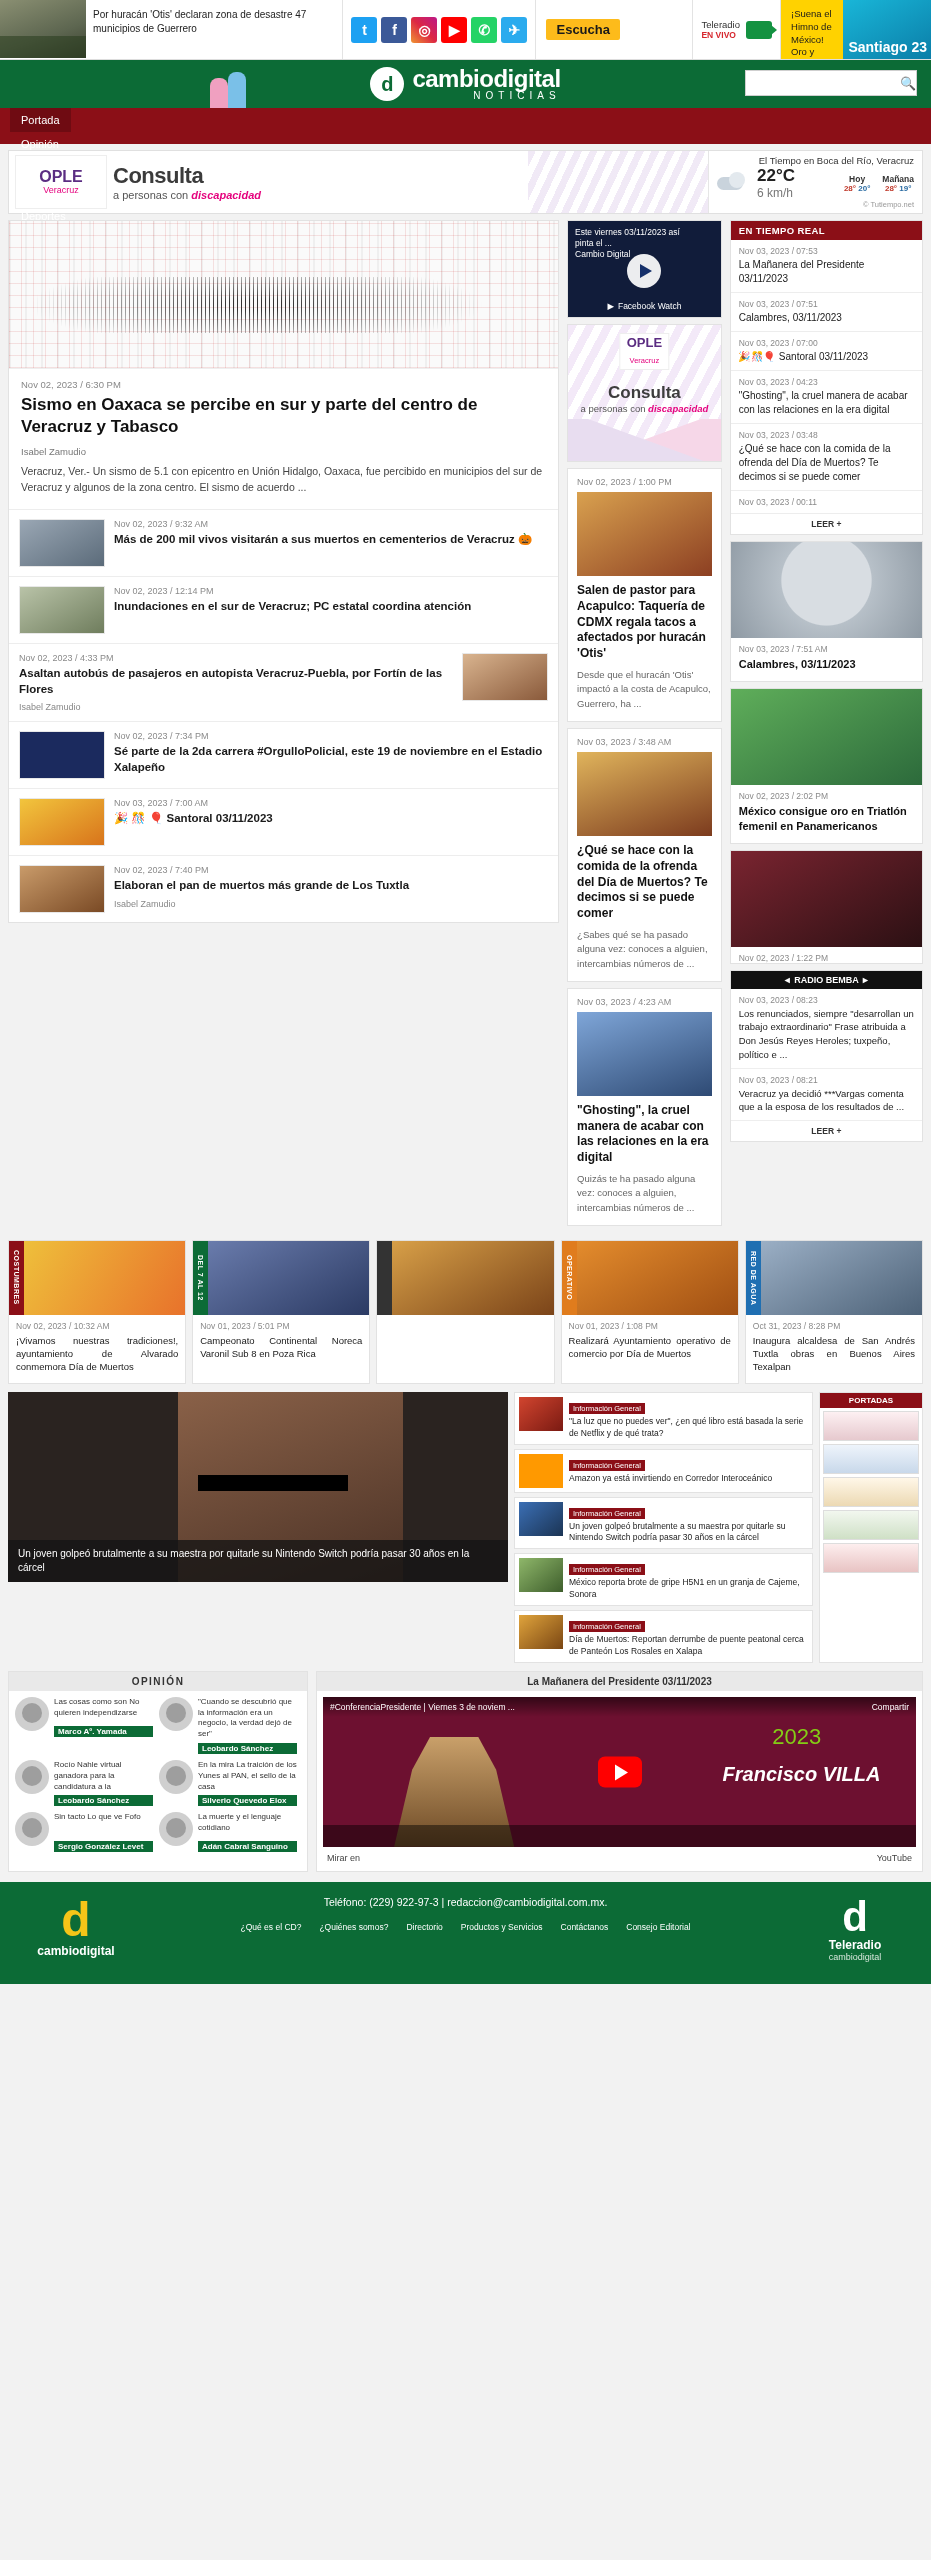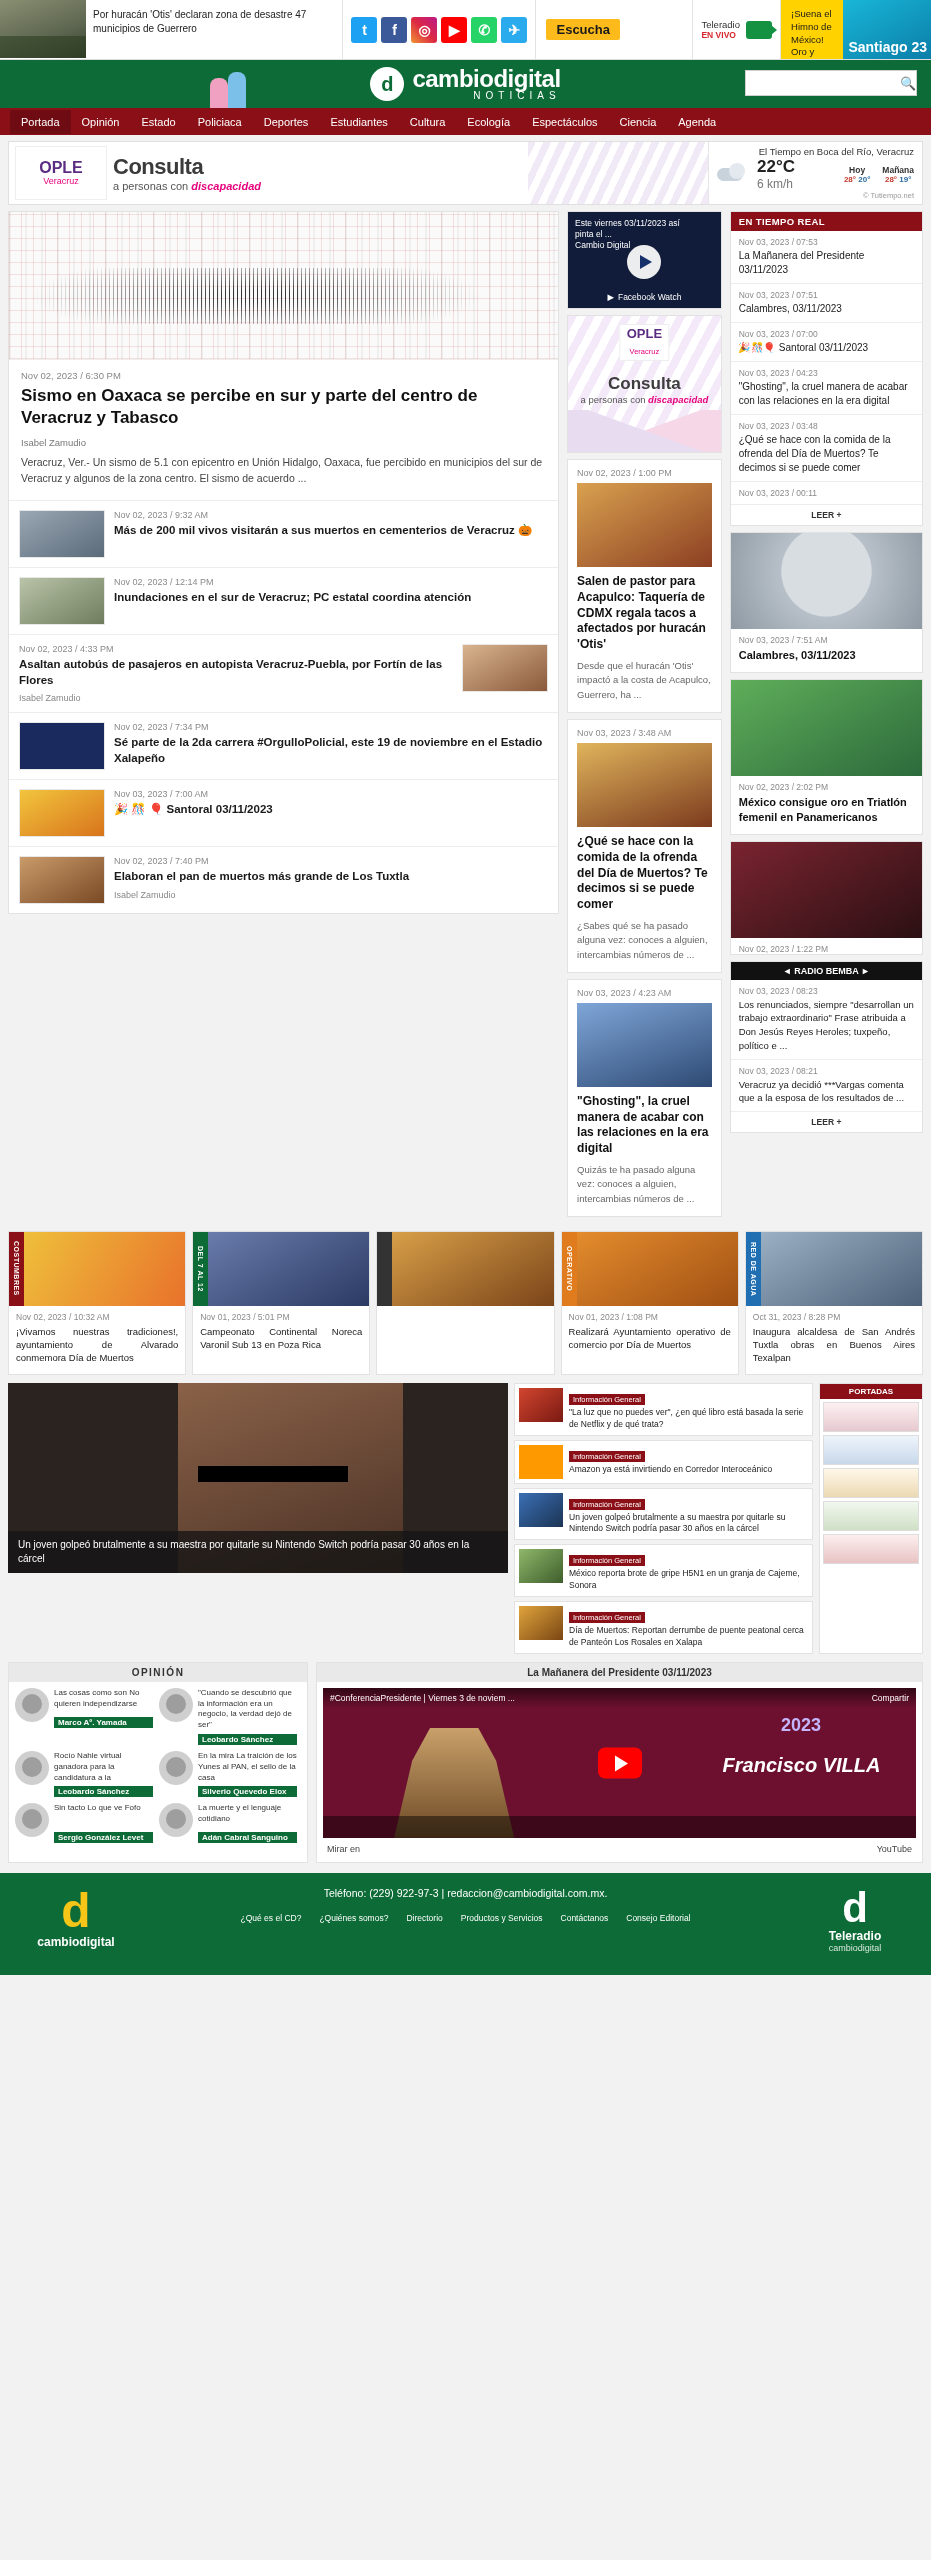--- a/index.html
+++ b/index.html
@@ -41,21 +41,21 @@
   .mh-title { color:#fff; font-size:24px; font-weight:bold; letter-spacing:-.5px; line-height:1; }
   .mh-title small { display:block; font-size:10px; letter-spacing:5px; font-weight:normal; text-align:right;}
   .mh-search { position:absolute; right:14px; top:10px; width:172px; height:26px; background:#fff; border:1px solid #cfcfcf; display:flex; align-items:center; }
   .mh-search input { border:0; outline:0; flex:1; font-size:11px; padding:0 6px; font-family:"Liberation Sans",sans-serif; }
   .mh-search .go { width:26px; text-align:center; color:#0c6b36; font-size:13px; }
   .deco-people{position:absolute;left:210px;bottom:0;width:46px;height:44px;}
   .deco-people .p1{position:absolute;left:0;bottom:0;width:18px;height:30px;background:#f0a0c0;border-radius:8px 8px 0 0;}
   .deco-people .p2{position:absolute;left:18px;bottom:0;width:18px;height:36px;background:#7ac0e8;border-radius:8px 8px 0 0;}
 
   
-  .nav { background:#8b0f17; height:27px; display:flex; align-items:center; padding:0 10px; gap:0; }
+  .nav { background:#8b0f17; height:36px; display:flex; align-items:flex-start; padding:0 10px; gap:0;flex-direction:column; }
   .nav a { color:#fff; font-size:11px; text-decoration:none; padding:0 11px; line-height:24px; white-space:nowrap;}
   .nav a.active { background:#6f0b12; }
 
   
   .banner-row { display:flex; background:#fff; margin:6px 8px 0 8px; border:1px solid #e0e0e0; height:64px; }
   .banner { flex:1; display:flex; align-items:center; background:#ffffff; position:relative; overflow:hidden;}
   .bn-logo { width:92px; height:54px; margin:4px 6px; background:#fff; border:1px solid #eee; display:flex;align-items:center;justify-content:center; flex-direction:column;}
   .bn-logo b{ color:#5b2d82; font-size:16px; line-height:1;}
   .bn-logo span{ color:#e5007d; font-size:9px;}
   .bn-text { flex:1; }
@@ -206,21 +206,21 @@
   .op { width:138px; display:flex; gap:5px; }
   .op .av { width:34px;height:34px;border-radius:50%;background:#cfcfcf; flex:0 0 34px; position:relative; overflow:hidden;}
   .op .av:after{content:"";position:absolute;left:7px;top:6px;width:20px;height:20px;border-radius:50%;background:#9e9e9e;}
   .op .ob { flex:1; }
   .op .ot { font-size:8px; line-height:1.35; color:#333; min-height:26px;}
   .op .on { background:#0c6b36; color:#fff; font-size:8px; font-weight:bold; padding:1px 4px; display:block; margin-top:3px;}
   .videobox { flex:1; background:#fff; border:1px solid #e2e2e2;}
   .vb-hd { background:#e9e9e9; text-align:center; font-size:10px; font-weight:bold; padding:4px; color:#333;}
   .vb-player { margin:6px; height:150px; background:#6d1030; position:relative; overflow:hidden;}
   .vb-player .yt-top{position:absolute;left:0;right:0;top:0;padding:5px 7px;color:#fff;font-size:8.5px;display:flex;justify-content:space-between;background:linear-gradient(rgba(0,0,0,.55),transparent);}
-  .vb-player .yr{position:absolute;right:16%;top:18%;color:#c4b5fd;font-size:18px;font-weight:bold;}
+  .vb-player .yr{position:absolute;right:16%;top:18%;color:#84cc16;font-size:22px;font-weight:normal;}
   .vb-player .nm{position:absolute;right:6%;top:44%;color:#fff;font-size:20px;font-style:italic;font-weight:bold;}
   .vb-player .silh{position:absolute;left:12%;bottom:0;width:120px;height:110px;background:linear-gradient(#c9a06a,#6d4a26);clip-path:polygon(30% 0,70% 0,85% 30%,100% 100%,0 100%,15% 30%);}
   .vb-player .btm{position:absolute;left:0;right:0;bottom:0;height:22px;background:rgba(0,0,0,.45);}
   .vb-player .ytbtn{position:absolute;left:50%;top:50%;transform:translate(-50%,-50%);width:44px;height:31px;background:#ff0000;border-radius:7px;}
   .vb-player .ytbtn:after{content:"";position:absolute;left:17px;top:8px;border-left:13px solid #fff;border-top:8px solid transparent;border-bottom:8px solid transparent;}
   .vb-foot { display:flex; justify-content:space-between; font-size:9px; color:#444; padding:0 10px 8px 10px;}
 
   
   .footer { background:#0c6b36; color:#fff; padding:14px 16px 22px 16px; display:flex; align-items:flex-start; gap:16px;}
   .ft-logo { width:120px; text-align:center;}
@@ -514,21 +514,21 @@
           <div class="k">Nov 02, 2023 / 10:32 AM</div>
         <div class="t">¡Vivamos nuestras tradiciones!, ayuntamiento de Alvarado conmemora Día de Muertos</div>
         </div>
     </div>
     <div class="sc">
       <div class="im im2">
           <div class="tag">DEL 7 AL 12</div>
         </div>
       <div class="bd">
           <div class="k">Nov 01, 2023 / 5:01 PM</div>
-        <div class="t">Campeonato Continental Noreca Varonil Sub 13 en Poza Rica</div>
+        <div class="t">Campeonato Continental Noreca Varonil Sub 8 en Poza Rica</div>
         </div>
     </div>
     <div class="sc">
       <div class="im im3">
           <div class="tag"></div>
         </div>
       <div class="bd">
           <div class="k"></div>
         <div class="t"></div>
         </div>

